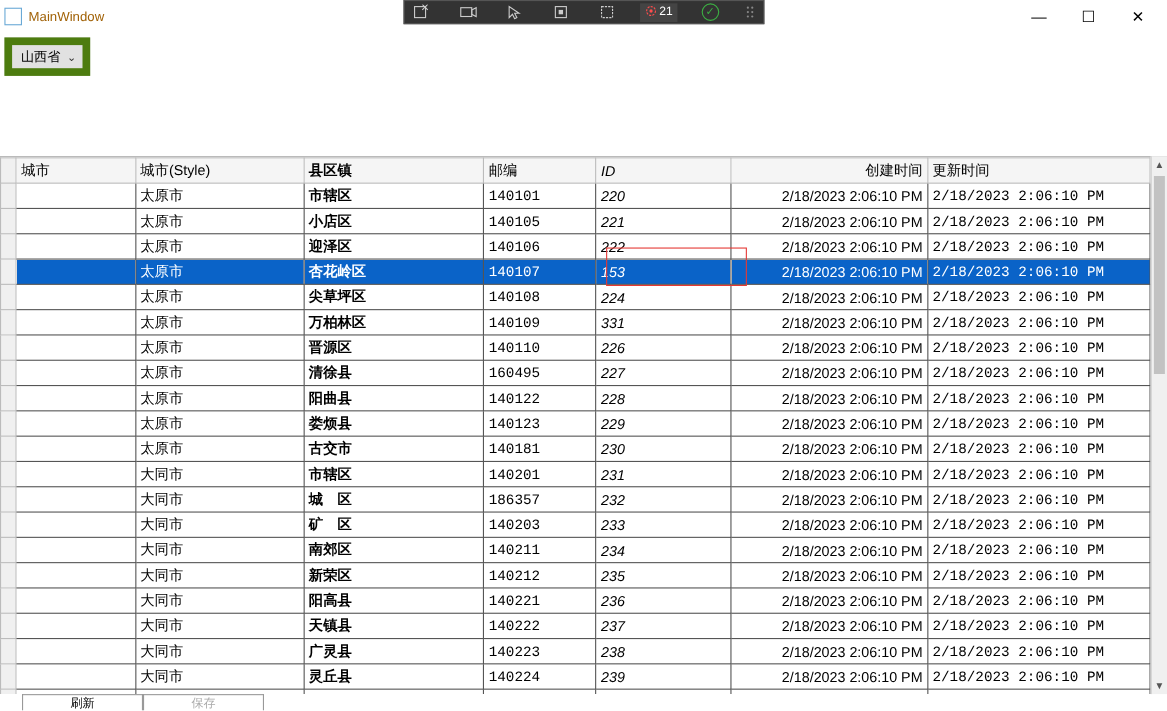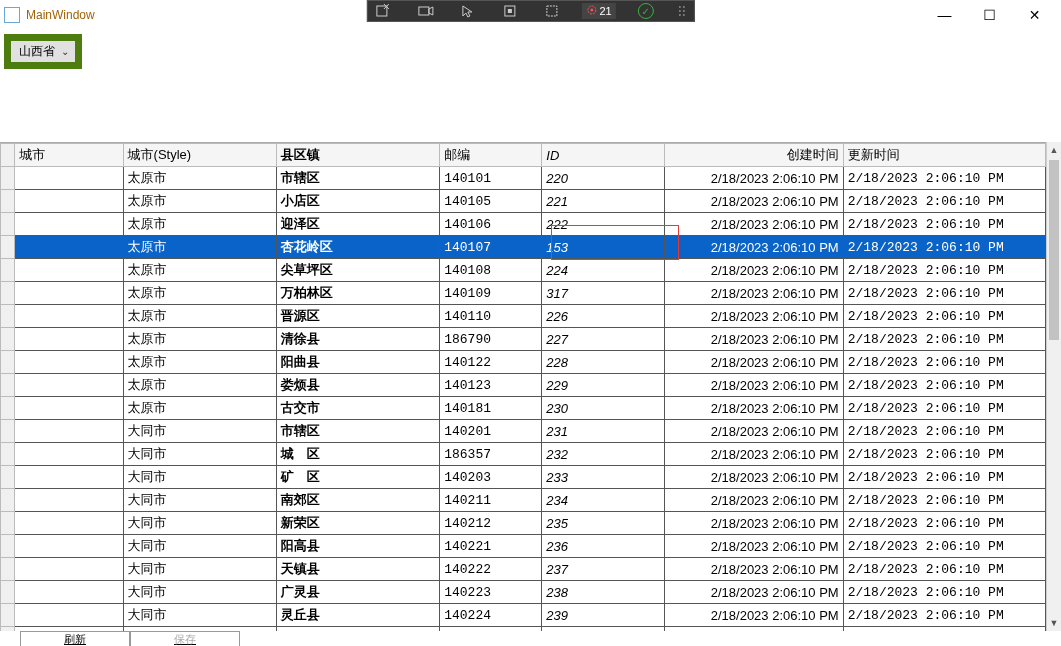--- a/index.html
+++ b/index.html
@@ -181,21 +181,20 @@
   }
 
   
   .tabs {
     position: absolute;
     bottom: 0;
     left: 20px;
     display: flex;
     height: 15px;
     font-size: 11px;
-    text-decoration: underline;
   }
   .tabs .tab {
     width: 110px;
     border: 1px solid #999;
     border-bottom: none;
     display: flex;
     align-items: center;
     justify-content: center;
     background: #fff;
   }
@@ -370,40 +369,40 @@
           <td class="col-id">224</td>
           <td class="col-ct">2/18/2023 2:06:10 PM</td>
           <td class="col-ut">2/18/2023 2:06:10 PM</td>
         </tr>
         <tr>
           <td class="col-rowhdr"></td>
           <td class="col-city"></td>
           <td class="col-city2">太原市</td>
           <td class="col-county">万柏林区</td>
           <td class="col-zip">140109</td>
-          <td class="col-id">317</td>
+          <td class="col-id">331</td>
           <td class="col-ct">2/18/2023 2:06:10 PM</td>
           <td class="col-ut">2/18/2023 2:06:10 PM</td>
         </tr>
         <tr>
           <td class="col-rowhdr"></td>
           <td class="col-city"></td>
           <td class="col-city2">太原市</td>
           <td class="col-county">晋源区</td>
           <td class="col-zip">140110</td>
           <td class="col-id">226</td>
           <td class="col-ct">2/18/2023 2:06:10 PM</td>
           <td class="col-ut">2/18/2023 2:06:10 PM</td>
         </tr>
         <tr>
           <td class="col-rowhdr"></td>
           <td class="col-city"></td>
           <td class="col-city2">太原市</td>
           <td class="col-county">清徐县</td>
-          <td class="col-zip">186790</td>
+          <td class="col-zip">160495</td>
           <td class="col-id">227</td>
           <td class="col-ct">2/18/2023 2:06:10 PM</td>
           <td class="col-ut">2/18/2023 2:06:10 PM</td>
         </tr>
         <tr>
           <td class="col-rowhdr"></td>
           <td class="col-city"></td>
           <td class="col-city2">太原市</td>
           <td class="col-county">阳曲县</td>
           <td class="col-zip">140122</td>

